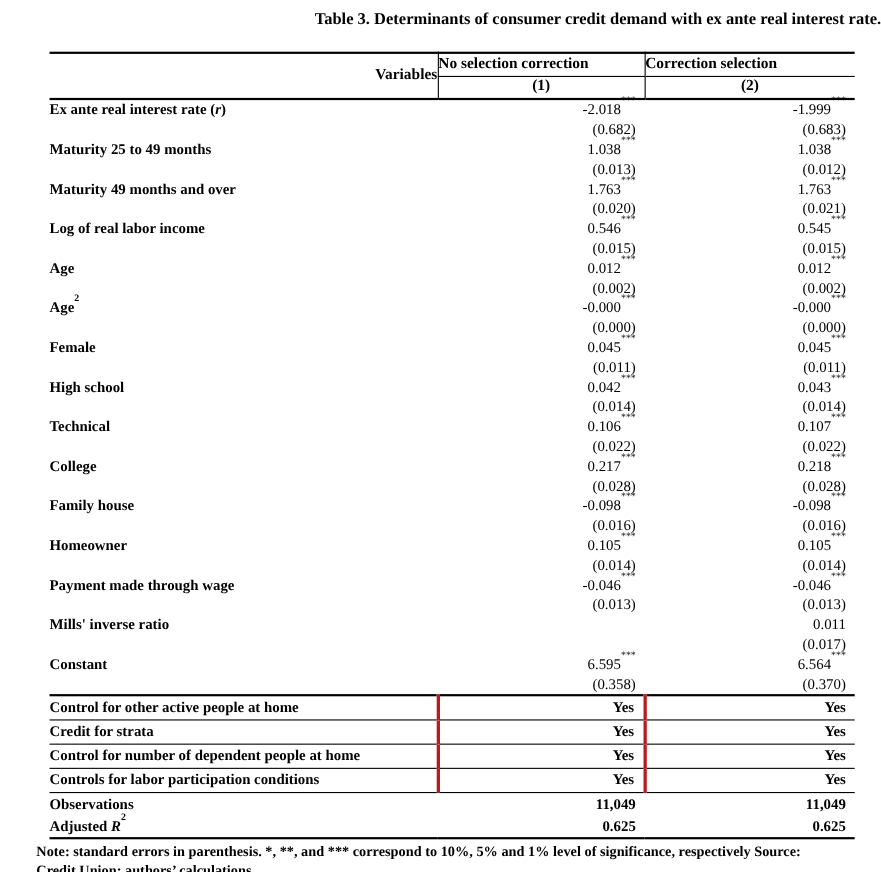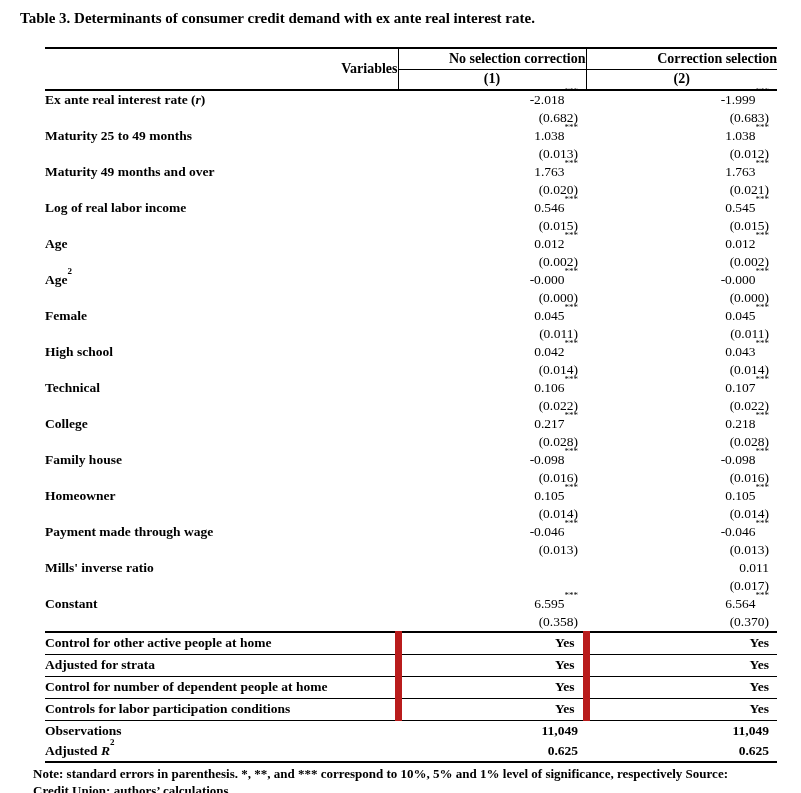--- a/index.html
+++ b/index.html
@@ -6,49 +6,49 @@
   .page {
     position: relative;
     width: 801px; height: 793px;
     background: #ffffff;
     color: #000000;
     font-family: "Liberation Serif", serif;
     overflow: hidden;
   }
   .titles {
     position: absolute; top: 9px; left: 0; right: 0;
-    text-align: left; font-weight: bold;
-    font-size: 15px; line-height: 19px; margin-left: 20px;
+    text-align: right; font-weight: bold;
+    font-size: 15px; line-height: 19px;
   }
   table.reg {
     position: absolute; left: 45px; top: 47px;
     width: 732px;
     border-collapse: collapse; table-layout: fixed;
     border-top: 2px solid #000;
     border-bottom: 2px solid #000;
     font-size: 13.5px;
   }
   col.c0 { width: 353px; }
   col.c1 { width: 188px; }
   col.c2 { width: 191px; }
 
   thead th { font-weight: bold; font-size: 14px; padding: 0; }
   thead tr { height: 21px; }
   th.var-h { text-align: right; border-bottom: 2px solid #000; margin-top: 14px; }
-  th.grp   { text-align: right; border-bottom: 1px solid #000; border-left: 1px solid #000; margin-top: 32px; }
+  th.grp   { text-align: left; border-bottom: 1px solid #000; border-left: 1px solid #000; margin-top: 32px; }
   th.num   { text-align: center; border-bottom: 2px solid #000; border-left: 1px solid #000; }
 
   tbody.coef td { height: 18px; line-height: 18px; padding: 0; }
   td.lbl { font-weight: bold; }
   td.val { text-align: right; padding-right: 8px !important; }
 
   tbody.ctl tr { height: 22px; }
   tbody.ctl td { padding: 0; border-top: 1px solid #000; font-weight: bold; }
   tbody.ctl tr.first td { border-top: 2px solid #000; }
-  tbody.ctl td.c { border-left: 7px solid #b91c1c; margin-left: 28px; }
+  tbody.ctl td.c { border-left: 3px solid #b91c1c; margin-left: 28px; }
 
   tbody.stats tr { height: 21px; }
   tbody.stats td { padding: 0; font-weight: bold; }
   tbody.stats tr.first td { border-top: 1px solid #000; }
 
   sup.st  { font-size: 9px; position: relative; top: -4.5px; line-height: 0; }
   sup.lsup{ font-size: 9px; position: relative; top: -5px; line-height: 0; font-weight: bold; }
 
   .note {
     position: absolute; left: 33px; top: 766px; width: 748px;
@@ -234,21 +234,21 @@
           <td class="val">(0.370)</td>
         </tr>
       </tbody>
     <tbody class="ctl" id="controls-body">
         <tr class="first">
           <td class="lbl">Control for other active people at home</td>
           <td class="val c">Yes</td>
           <td class="val c">Yes</td>
         </tr>
         <tr class="">
-          <td class="lbl">Adjusted for strata</td>
+          <td class="lbl">Credit for strata</td>
           <td class="val c">Yes</td>
           <td class="val c">Yes</td>
         </tr>
         <tr class="">
           <td class="lbl">Control for number of dependent people at home</td>
           <td class="val c">Yes</td>
           <td class="val c">Yes</td>
         </tr>
         <tr class="">
           <td class="lbl">Controls for labor participation conditions</td>

